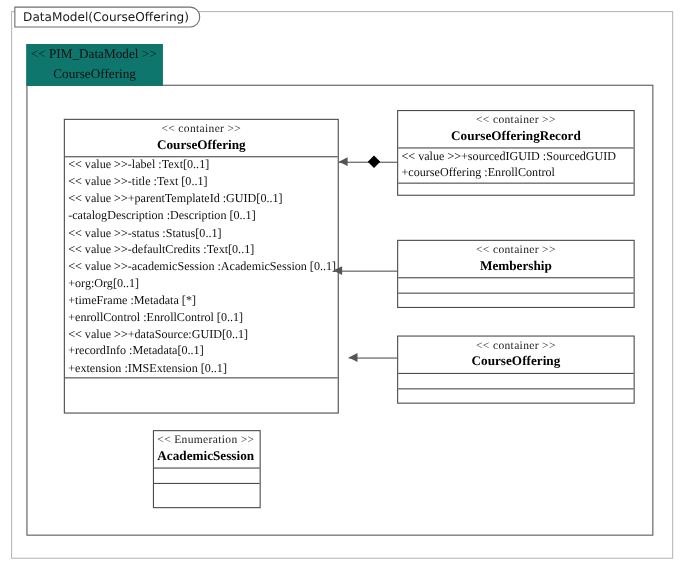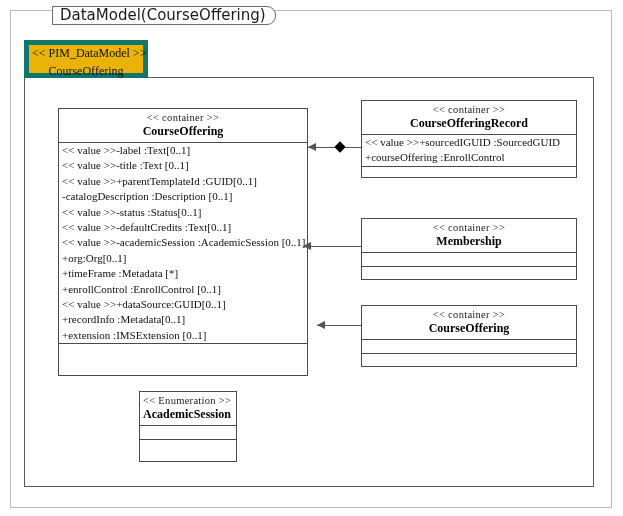--- a/index.html
+++ b/index.html
@@ -34,38 +34,37 @@
     position: absolute;
     left: 13px;
     top: 6px;
     height: 17px;
     padding: 0 9px 0 7px;
     border: 1px solid #6d6d6d;
     border-top-right-radius: 9px;
     border-bottom-right-radius: 9px;
     background: #ffffff;
     font-family: "DejaVu Sans", sans-serif;
-    font-size: 15px;
+    font-size: 11px;
     line-height: 17px;
     color: #1a1a1a;
     white-space: nowrap;
     z-index: 6;
-    margin-left: 39px;
   }
 
   
   .pkg-tab {
     position: absolute;
     left: 24px;
     top: 40px;
     width: 124px;
     height: 38px;
-    border: 5px solid #0f766e;
-    box-sizing: border-box;
-    background: #eab308;
+    border: 1px solid #0f766e;
+    box-sizing: border-box;
+    background: #0f766e;
     z-index: 4;
   }
   .pkg-tab .pkg-stereo {
     display: block;
     text-align: left;
     padding-left: 3px;
     font-size: 12px;
     line-height: 17px;
     color: #111;
     white-space: nowrap;

